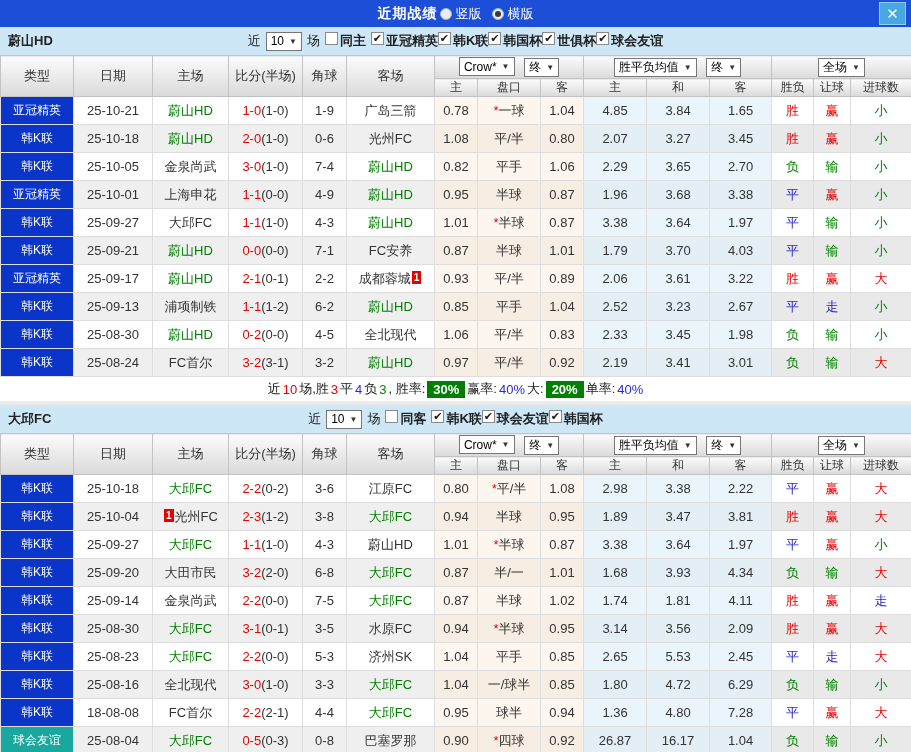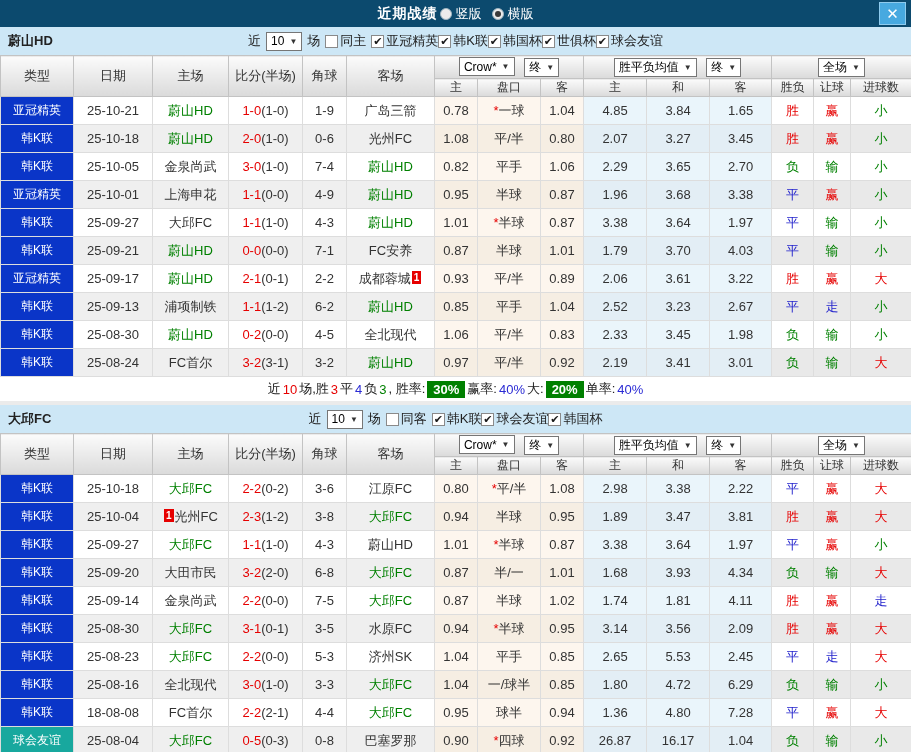--- a/index.html
+++ b/index.html
@@ -2,36 +2,36 @@
 <html><head>
 <meta charset="utf-8">
 <style>
   html,body{margin:0;padding:0;}
   body{
     width:911px;height:752px;overflow:hidden;background:#fff;
     font-family:"Liberation Sans","DejaVu Sans",sans-serif;
     -webkit-font-smoothing:antialiased;
   }
   
-  .titlebar{height:27px;background:#0c4a6e;position:relative;display:flex;align-items:center;justify-content:center;color:#fff;}
+  .titlebar{height:27px;background:#1d4ed8;position:relative;display:flex;align-items:center;justify-content:center;color:#fff;}
   .titlebar .title{font-weight:bold;font-size:14px;letter-spacing:1px;}
   .radio-wrap{display:flex;align-items:center;font-size:13px;}
   .radio{width:12px;height:12px;border-radius:50%;background:#ececec;border:1px solid #9fb6c2;display:inline-block;position:relative;margin:0 4px 0 2px;box-sizing:border-box;}
   .radio.checked::after{content:"";position:absolute;left:2px;top:2px;right:2px;bottom:2px;background:#3a3a3a;border-radius:50%;}
   .close-btn{position:absolute;right:5px;top:2px;width:27px;height:23px;background:#47a9e0;border:1px solid #8ecbee;color:#fff;display:flex;align-items:center;justify-content:center;cursor:pointer;font-size:15px;font-weight:bold;box-sizing:border-box;}
   .close-btn::before{content:"✕";}
   
   .section-header{height:28px;background:#cde7f6;display:flex;align-items:center;position:relative;font-size:13px;color:#222;}
   .team-name{position:absolute;left:8px;font-weight:bold;font-size:13px;color:#222;}
   .filters{flex:1;display:flex;align-items:center;justify-content:center;gap:5px;}
   .select{display:inline-flex;align-items:center;background:#fff;border:1px solid #767676;height:19px;padding:0 4px;font-size:12px;color:#000;box-sizing:border-box;white-space:nowrap;}
   .select::after{content:"▼";font-size:8px;margin-left:5px;color:#333;}
   .checkbox{width:13px;height:13px;background:#fff;border:1px solid #8a8a8a;display:inline-flex;align-items:center;justify-content:center;box-sizing:border-box;margin-right:2px;}
   .checkbox.checked::after{content:"✔";font-size:11px;line-height:11px;color:#1a1a1a;}
-  label.comp{display:inline-flex;align-items:center;cursor:pointer;white-space:nowrap;}
+  label.comp{display:inline-flex;cursor:pointer;white-space:nowrap;font-weight:bold;}
   .comps{display:inline-flex;align-items:center;}
   
   table{border-collapse:collapse;table-layout:fixed;width:911px;font-size:13px;color:#333;}
   thead th{background:linear-gradient(#fbfbfb,#dadada);border:1px solid #c3c3c3;font-weight:normal;font-size:13px;padding:0;overflow:visible;white-space:nowrap;}
   thead tr.grp-row th{height:22px;}
   thead tr.sub-row th{height:17px;font-size:12px;}
   thead .grp{vertical-align:middle;}
   thead .grp .select{margin:0 3px;}
   tbody td{border:1px solid #ddd;height:27px;text-align:center;padding:0;overflow:hidden;white-space:nowrap;}
   td.c-type{color:#fff;font-size:12px;}

